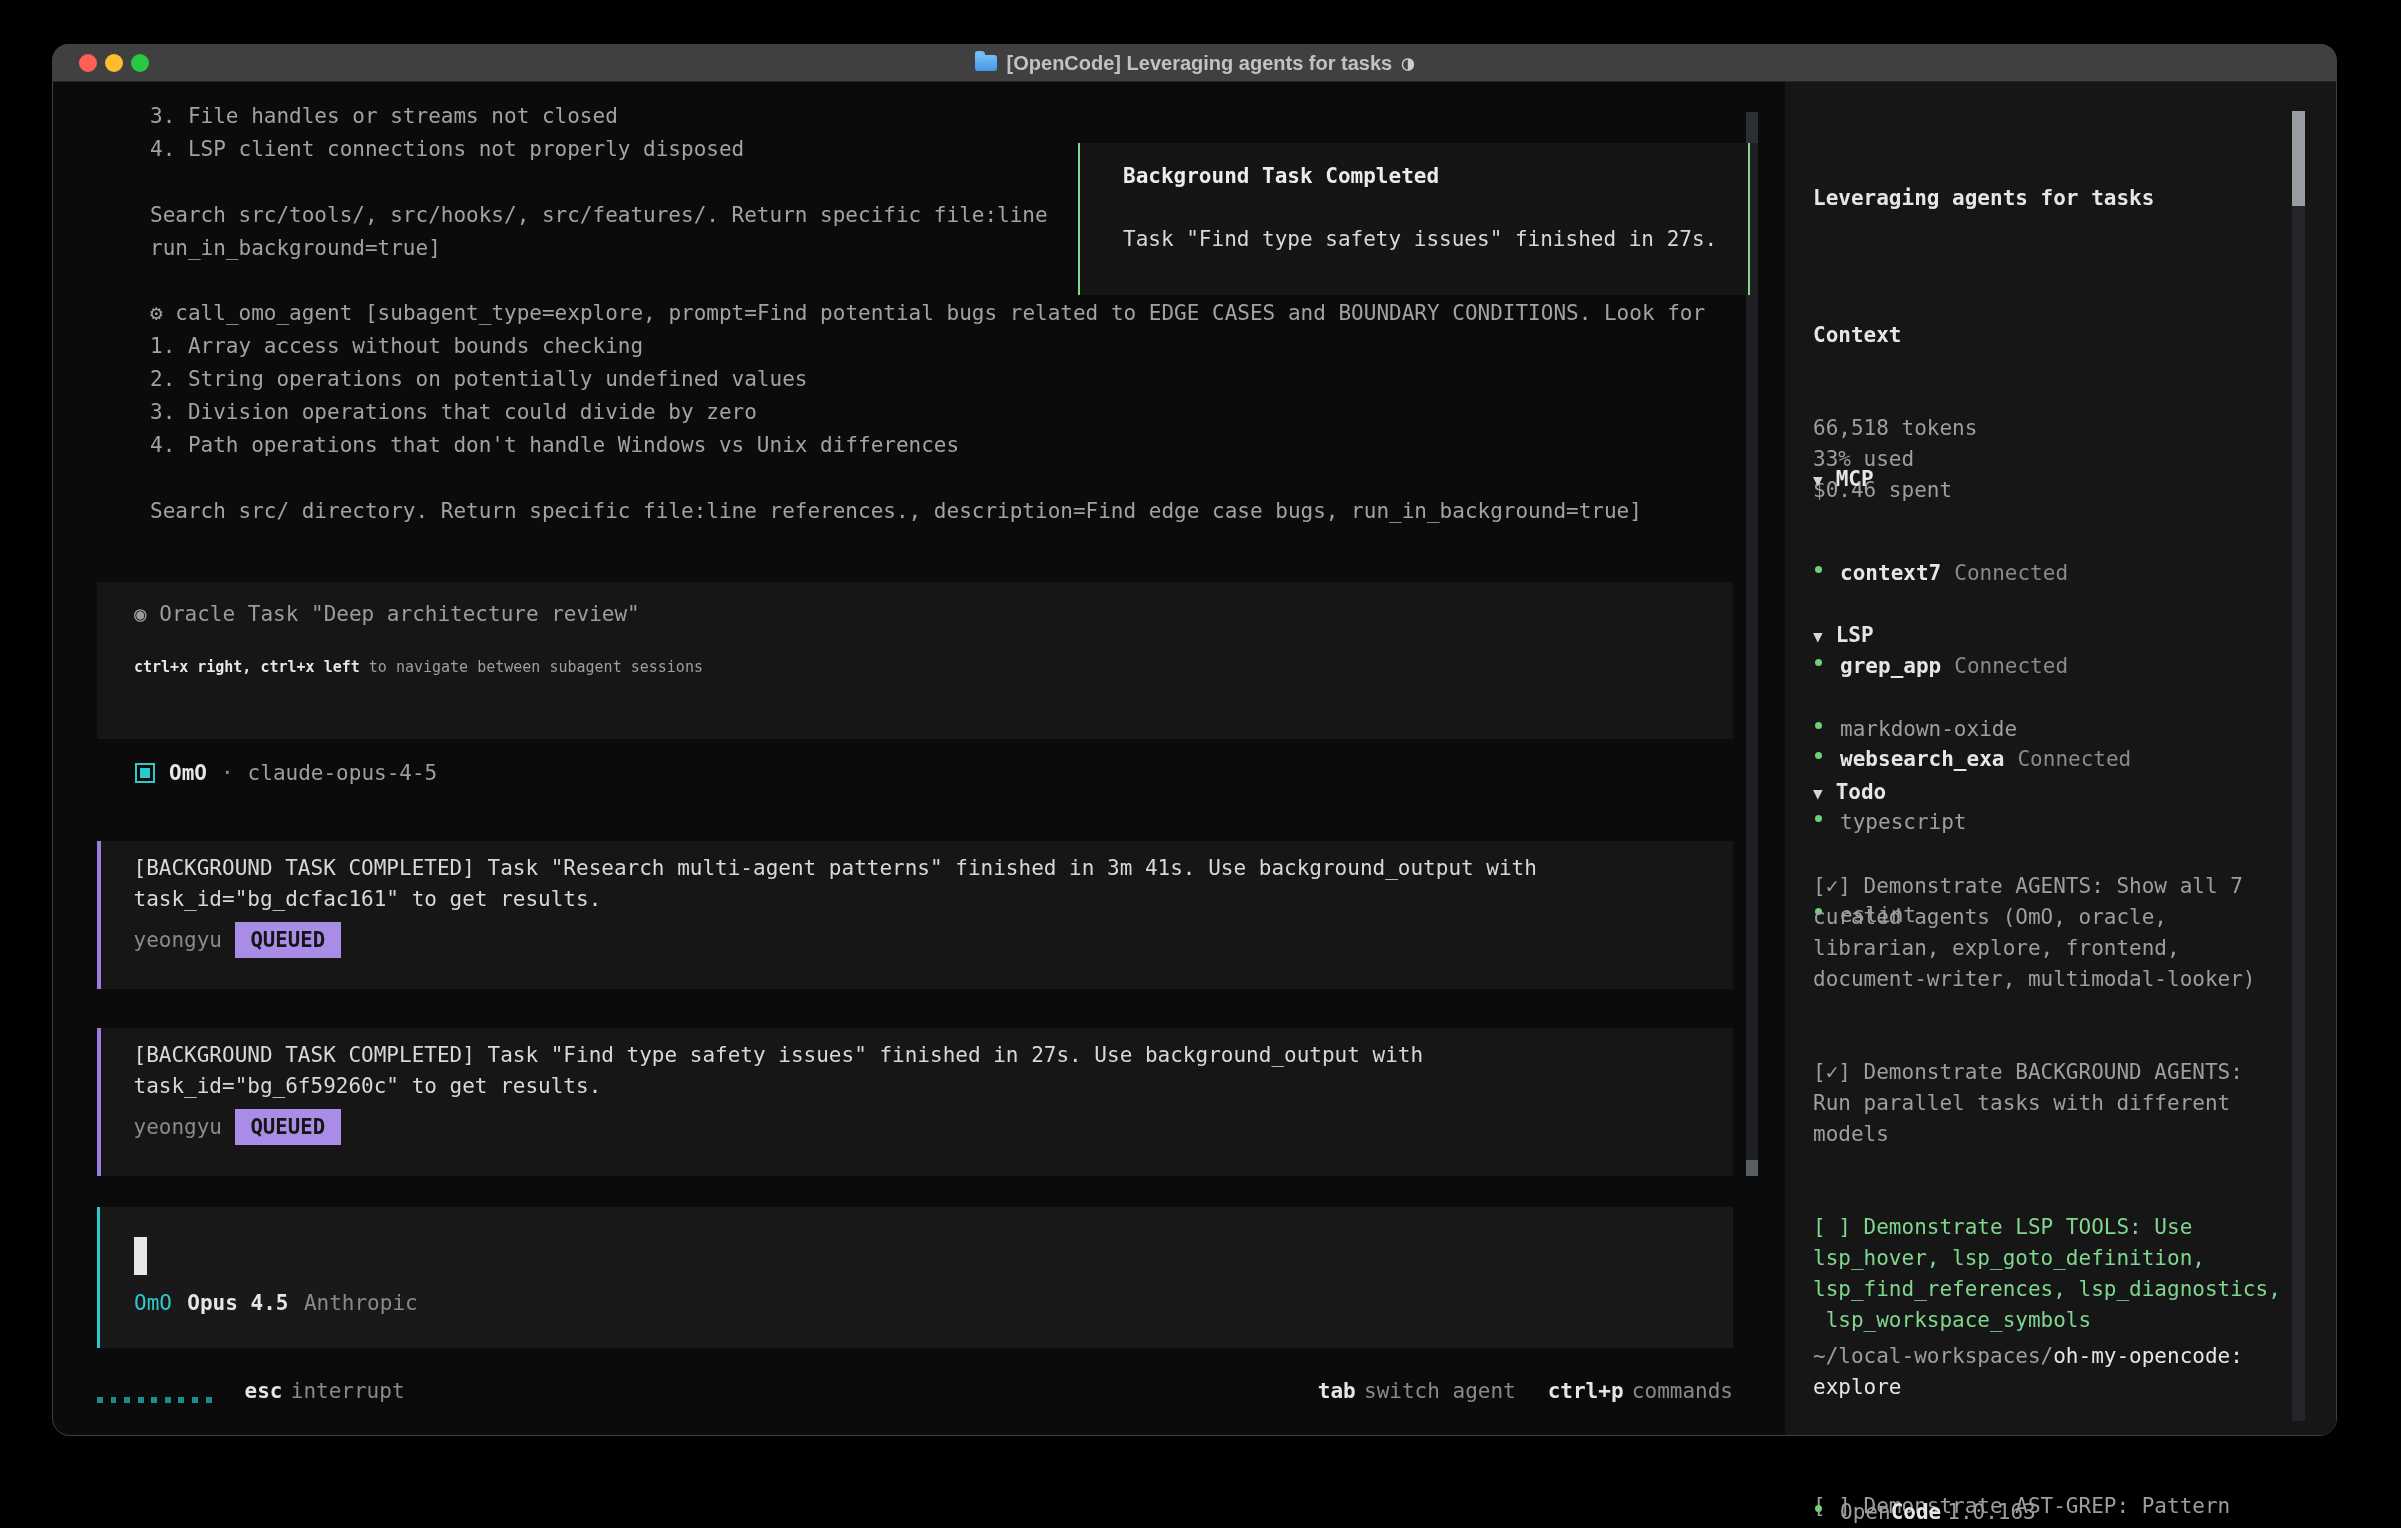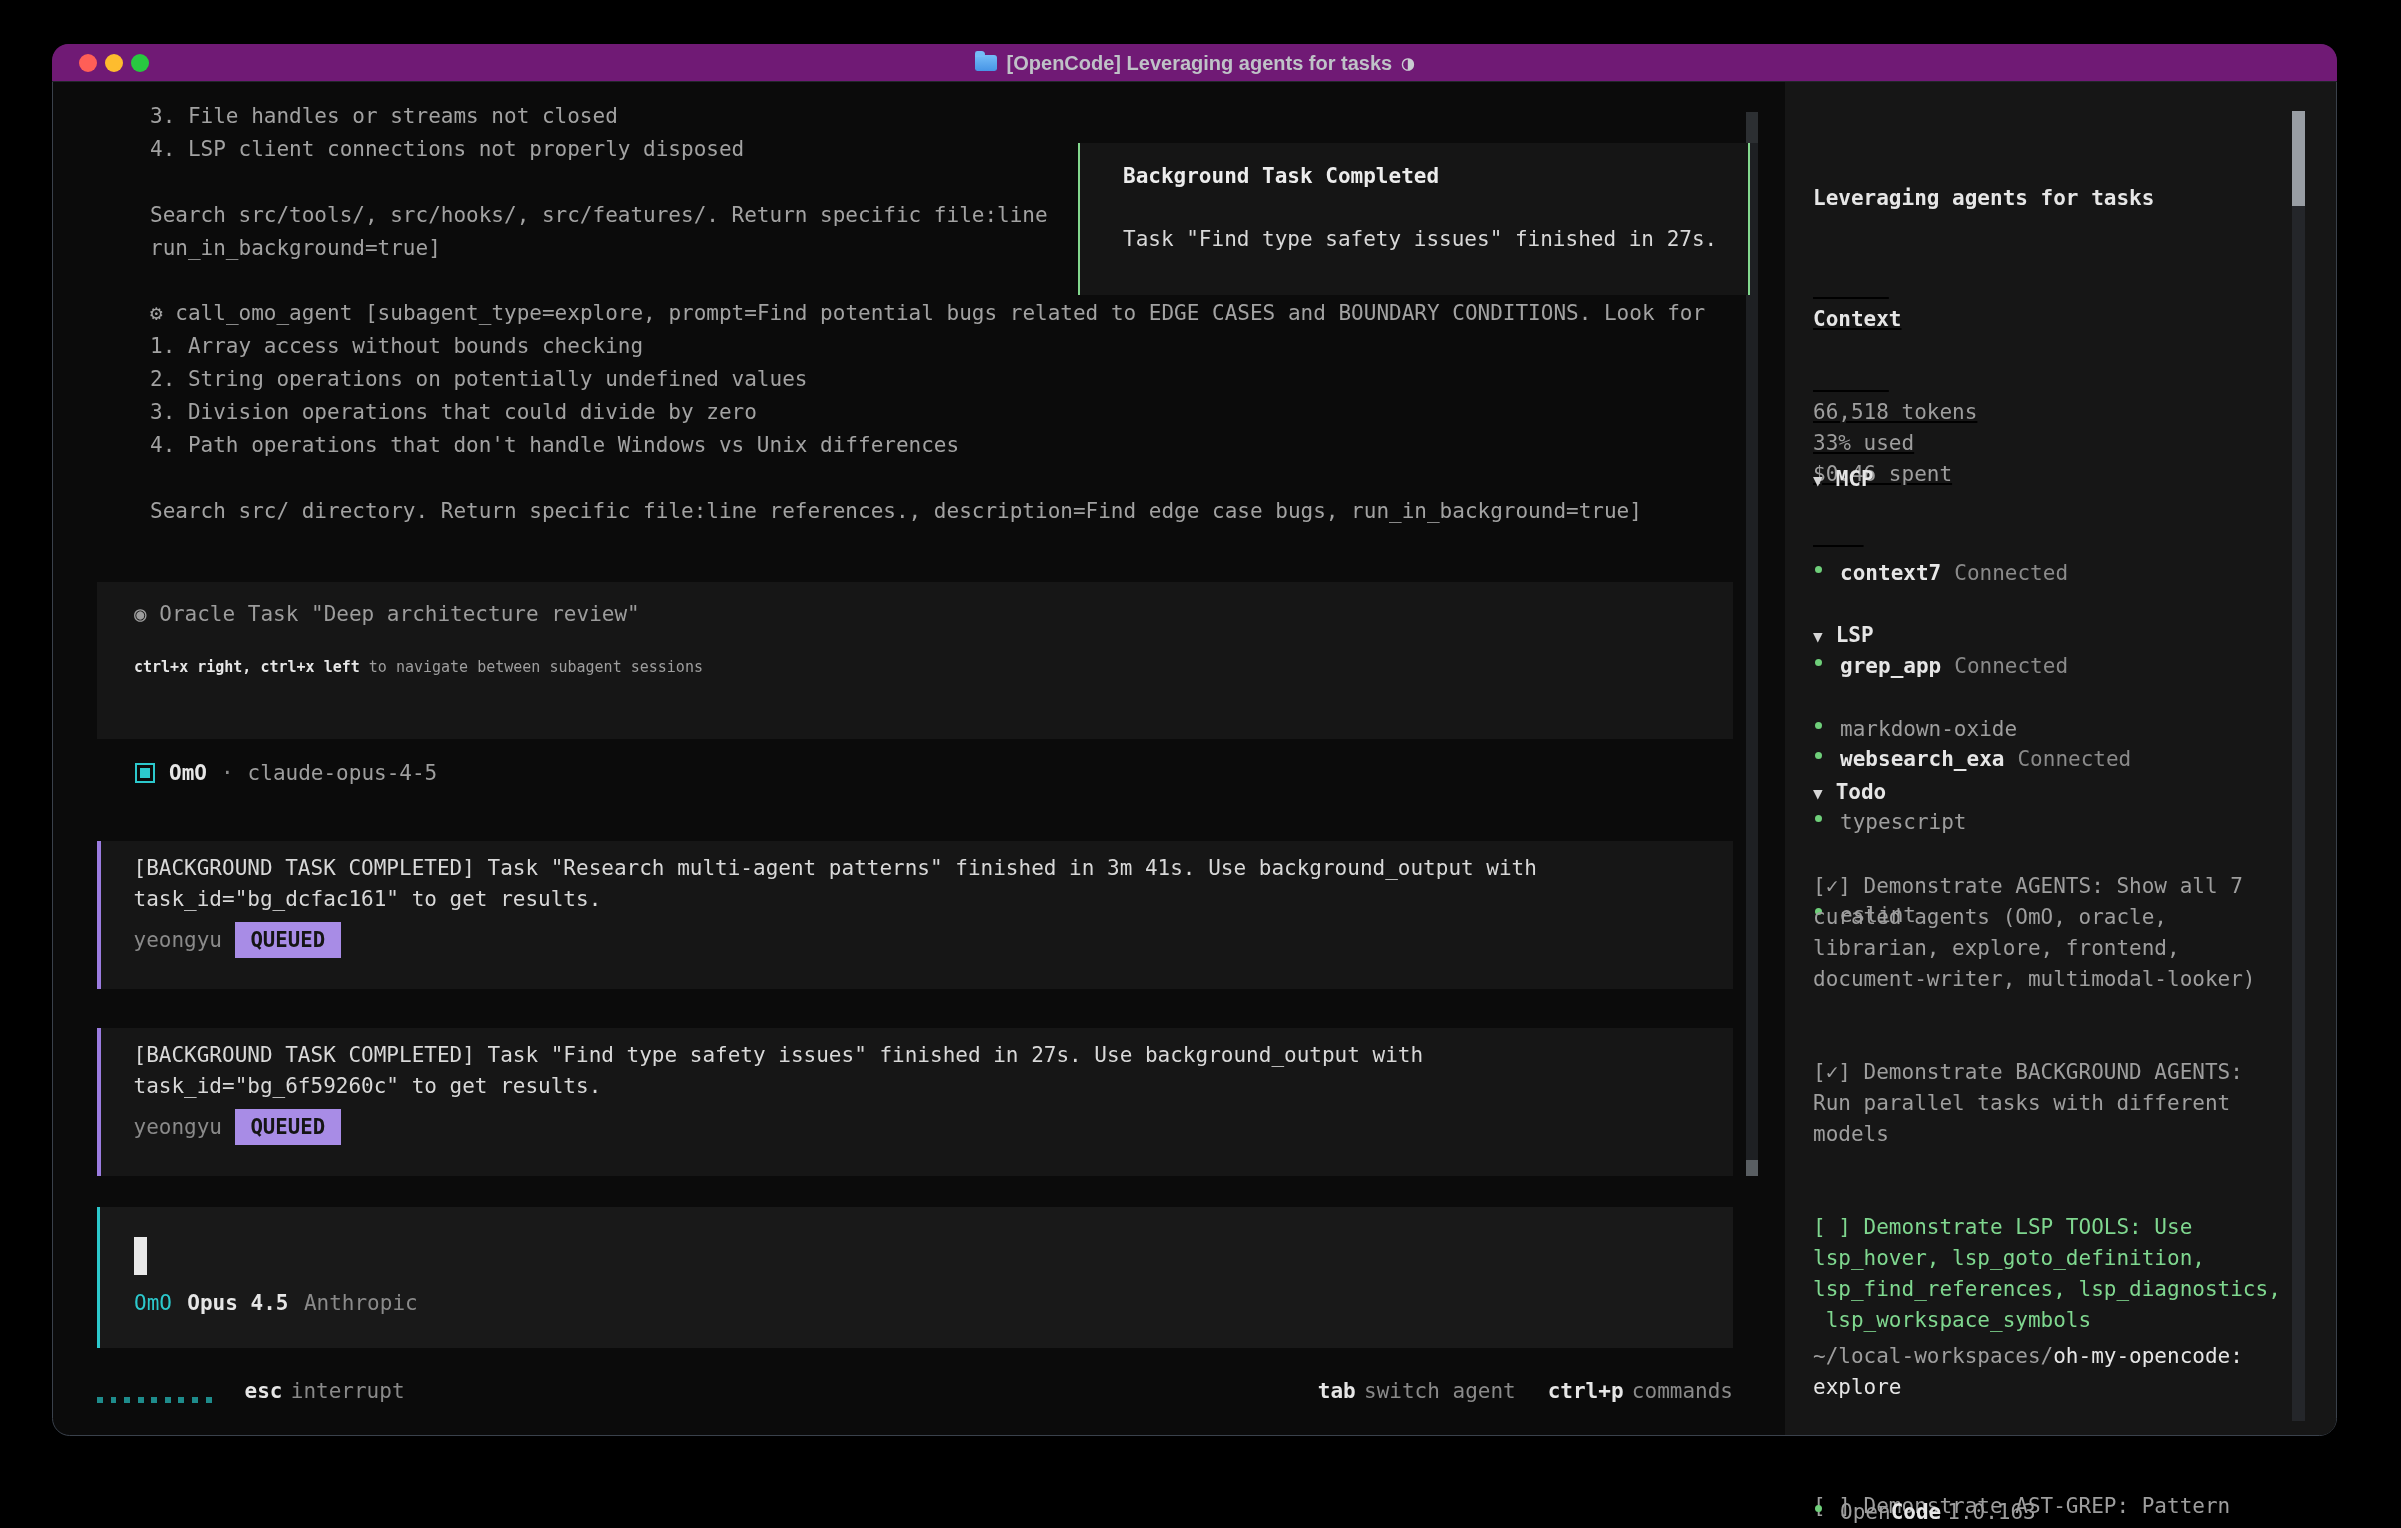--- a/index.html
+++ b/index.html
@@ -1,21 +1,21 @@
 <!DOCTYPE html>
 <html style="font-size:9.5px"><head>
 <meta charset="utf-8">
 <style>
   html,body{margin:0;padding:0;background:#000;}
   .canvas{position:relative;width:2401px;height:1528px;background:#000;overflow:hidden;
           font-family:"DejaVu Sans Mono",monospace;}
   
   .window{position:absolute;left:52px;top:44px;width:2285px;height:1392px;background:#0b0b0b;
           border:1.8px solid #3a414b;border-radius:17.7px;box-sizing:border-box;}
-  .titlebar{position:absolute;left:52px;top:44px;width:2285px;height:38px;background:#701a75;
+  .titlebar{position:absolute;left:52px;top:44px;width:2285px;height:38px;background:#404040;
             border-radius:16.5px 16.5px 0 0;box-sizing:border-box;border-bottom:1.2px solid #22252a;}
   .lights{position:absolute;left:26.6px;top:9.5px;display:flex;gap:7.7px;}
   .light{width:18.3px;height:18.3px;border-radius:50%;}
   .light.red{background:#ff5f57;}
   .light.yellow{background:#febc2e;}
   .light.green{background:#28c840;}
   .titlewrap{position:absolute;left:0;top:0;width:100%;height:38px;display:flex;align-items:center;
              justify-content:center;gap:9.5px;font-family:"Liberation Sans",sans-serif;font-weight:bold;
              font-size:20px;color:#bfc2c7;}
   .folder-icon{width:22.5px;height:16.5px;background:linear-gradient(#74bcf7,#4795e6);border-radius:1.8px 3px 2.4px 2.4px;
@@ -176,21 +176,21 @@
       <span class="d">switch agent</span>
       <span style="width:15.4px;"></span>
       <span class="w">ctrl+p</span>
       <span class="d">commands</span>
     </div>
   </div>
 
   <div class="sidebar">
     <div class="side-abs side-title" style="top:101px;">Leveraging agents for tasks</div>
 
-    <div class="side-abs" style="top:160px;text-decoration:underline;">
+    <div class="side-abs" style="top:176px;">
       <div class="w">Context</div>
       <div class="g">66,518 tokens
 33% used
 $0.46 spent</div>
     </div>
 
     <div class="side-abs" style="top:320px;">
       <div class="sec-head"><span class="tri">▼</span><span class="w">MCP</span></div>
       <div class="srow"><span class="bullet"></span><span><span class="w">context7</span><span class="d" style="margin-left:13px;">Connected</span></span></div>
       <div class="srow"><span class="bullet"></span><span><span class="w">grep_app</span><span class="d" style="margin-left:13px;">Connected</span></span></div>

